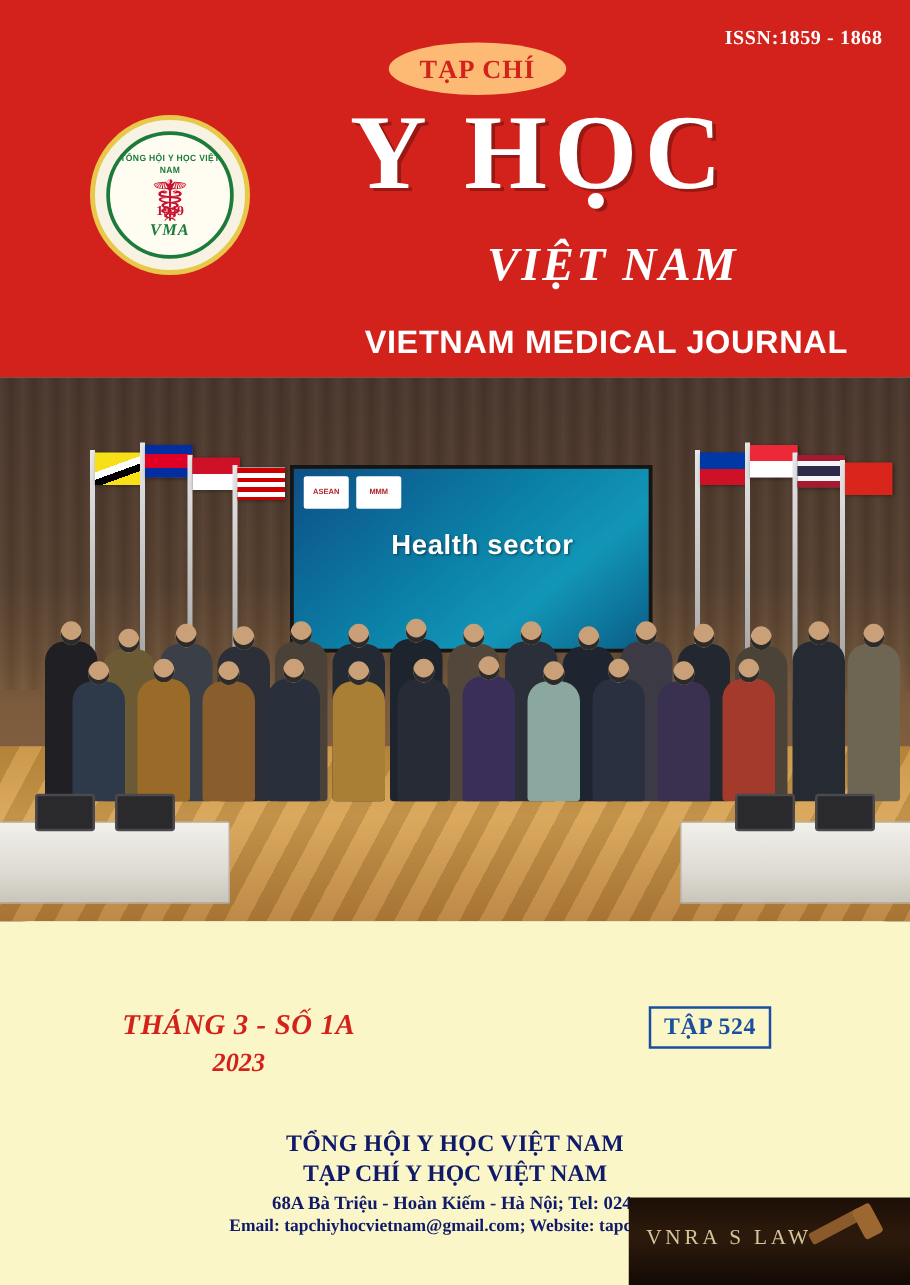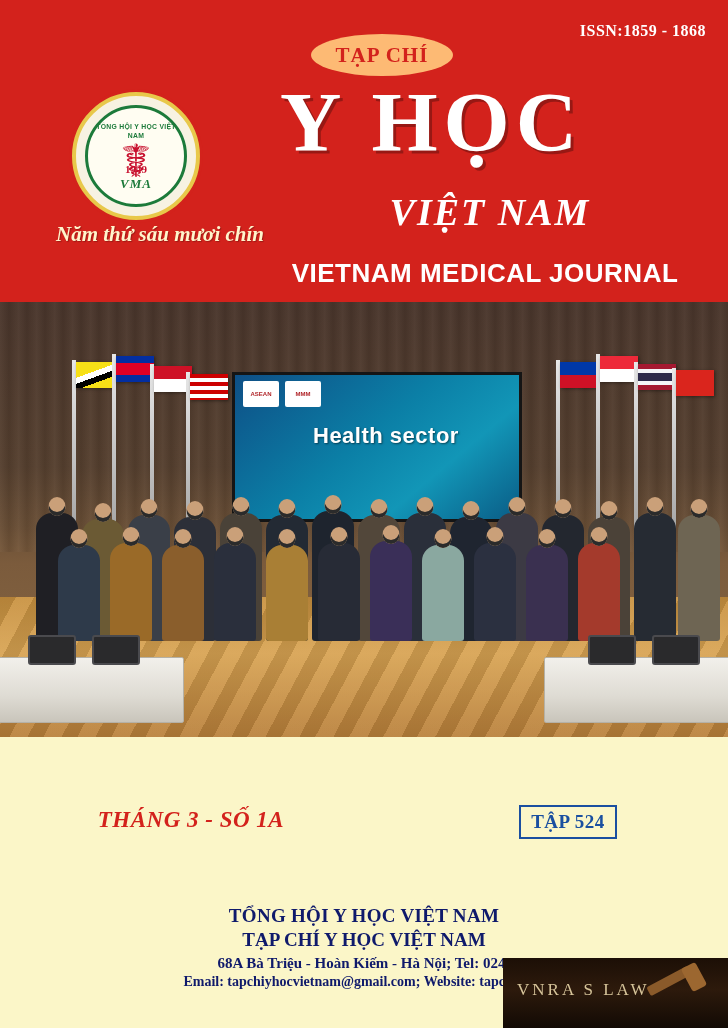--- a/index.html
+++ b/index.html
@@ -404,21 +404,20 @@
 
     <div class="emblem">
       <div class="emblem-inner">
         <div class="emblem-arc-top">TỔNG HỘI Y HỌC VIỆT NAM</div>
         <div class="emblem-snake">☤</div>
         <div class="emblem-year">1949</div>
         <div class="emblem-abbr">VMA</div>
       </div>
     </div>
 
-    <div class="year-line">Năm thứ sáu mươi chín</div>
 
     <div class="tapchi-pill">
       <span>TẠP CHÍ</span>
     </div>
 
     <div class="title-main">Y HỌC</div>
     <div class="title-sub">VIỆT NAM</div>
     <div class="title-en">VIETNAM MEDICAL JOURNAL</div>
   </div>
 
@@ -537,20 +536,21 @@
     <div class="table" style="right:-6px; width:190px;"></div>
     <div class="laptop" style="left:28px; bottom:72px;"></div>
     <div class="laptop" style="left:92px; bottom:72px;"></div>
     <div class="laptop" style="right:92px; bottom:72px;"></div>
     <div class="laptop" style="right:28px; bottom:72px;"></div>
   </div>
 
   <div class="bottom">
 
     <div class="issue-month">THÁNG 3 - SỐ 1A</div>
+    <div class="issue-year">2023</div>
 
     <div class="volume-box">
       <span>TẬP 524</span>
     </div>
 
     <div class="footer">
       <div class="l1">TỔNG HỘI Y HỌC VIỆT NAM</div>
       <div class="l2">TẠP CHÍ Y HỌC VIỆT NAM</div>
       <div class="l3">68A Bà Triệu - Hoàn Kiếm - Hà Nội; Tel: 024-</div>
       <div class="l4">Email: tapchiyhocvietnam@gmail.com; Website: tapchiyhoc</div>

